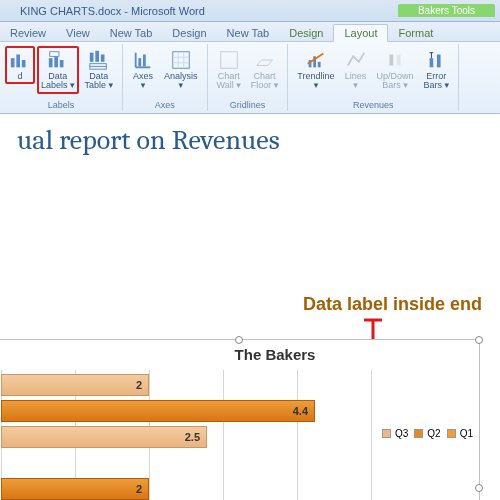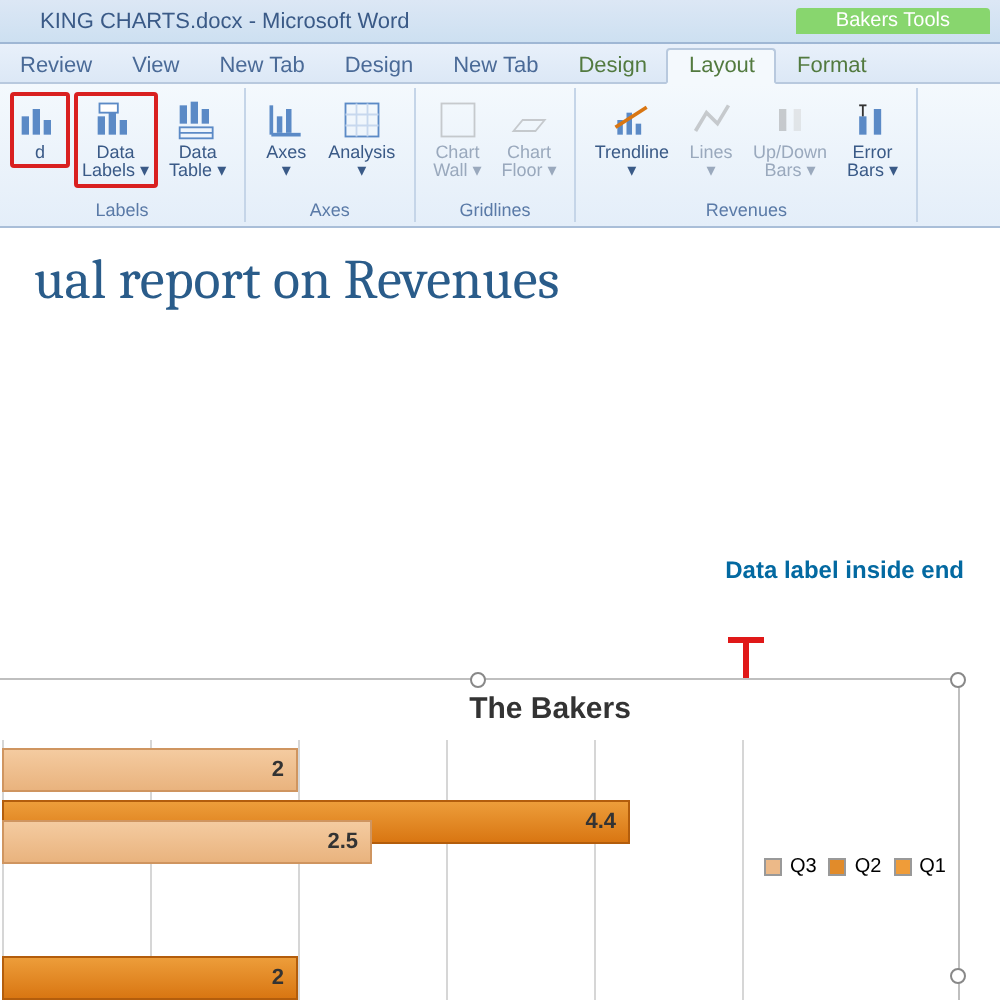--- a/index.html
+++ b/index.html
@@ -24,21 +24,21 @@
 .rbtn { display:flex; flex-direction:column; align-items:center; padding:2px 3px; font-size:9px; color:#3a5a87; cursor:pointer; border:1px solid transparent; border-radius:2px; min-width:30px;}
 .rbtn.highlighted { border:2px solid #d92020; padding:1px 2px;}
 .rbtn svg { width:22px; height:22px; margin-bottom:1px;}
 .rbtn .lbl { line-height:1.05; text-align:center; white-space:pre-line;}
 .rbtn.dim { color:#9aa9bd; }
 .rbtn.dim svg { opacity:0.4; }
 
 
 .doc { position:absolute; top:114px; left:0; right:0; bottom:0; background:#fff; padding:10px 0 0 0;}
 .doc-title { font-size:28px; color:#2a5c8a; font-family: Cambria, Georgia, serif; padding-left:17px;}
-.annotation { position:absolute; top:164px; right:18px; color:#0369a1; font-size:12px; font-weight:bold;}
+.annotation { position:absolute; top:180px; right:18px; color:#a16207; font-size:18px; font-weight:bold;}
 .arrow { position:absolute; top:204px; left:358px; }
 .arrow svg { width:30px; height:60px; }
 
 
 .chart-box { position:absolute; top:225px; left:-10px; width:490px; height:290px; border:1px solid #bfbfbf; background:#fff;}
 .chart-handles .h { position:absolute; width:8px; height:8px; background:#fff; border:1px solid #888; border-radius:50%;}
 .chart-title { text-align:center; font-weight:bold; font-size:15px; padding:6px 0 4px 80px; color:#333;}
 .plot { position:absolute; top:30px; left:10px; width:370px; height:250px;}
 .grid-v { position:absolute; top:0; bottom:0; border-left:1px solid #d6d6d6;}
 .bar { position:absolute; left:0; height:22px; display:flex; align-items:center; justify-content:flex-end; padding-right:6px; font-size:11px; color:#333; font-weight:bold;}
@@ -224,21 +224,21 @@
       <div class="grid-v" style="left:222px"></div>
       <div class="grid-v" style="left:296px"></div>
       <div class="grid-v" style="left:370px"></div>
 
       <div class="bar q3" style="top:4px;width:148px">
           <span>2</span>
         </div>
       <div class="bar q2" style="top:30px;width:314px">
           <span>4.4</span>
         </div>
-      <div class="bar q3" style="top:40px;width:185px">
+      <div class="bar q3" style="top:56px;width:206px">
           <span>2.5</span>
         </div>
 
       <div class="bar q2" style="top:108px;width:148px">
           <span>2</span>
         </div>
 
     </div>
 
     <div class="legend">

